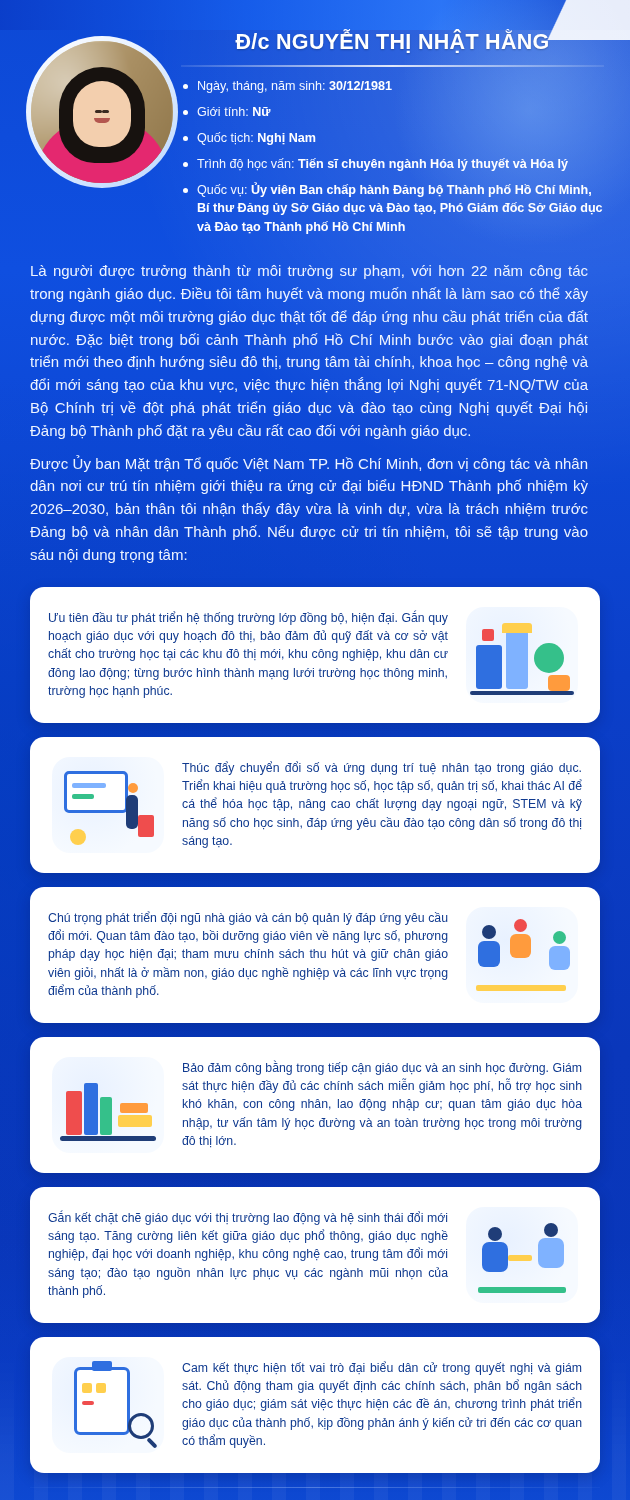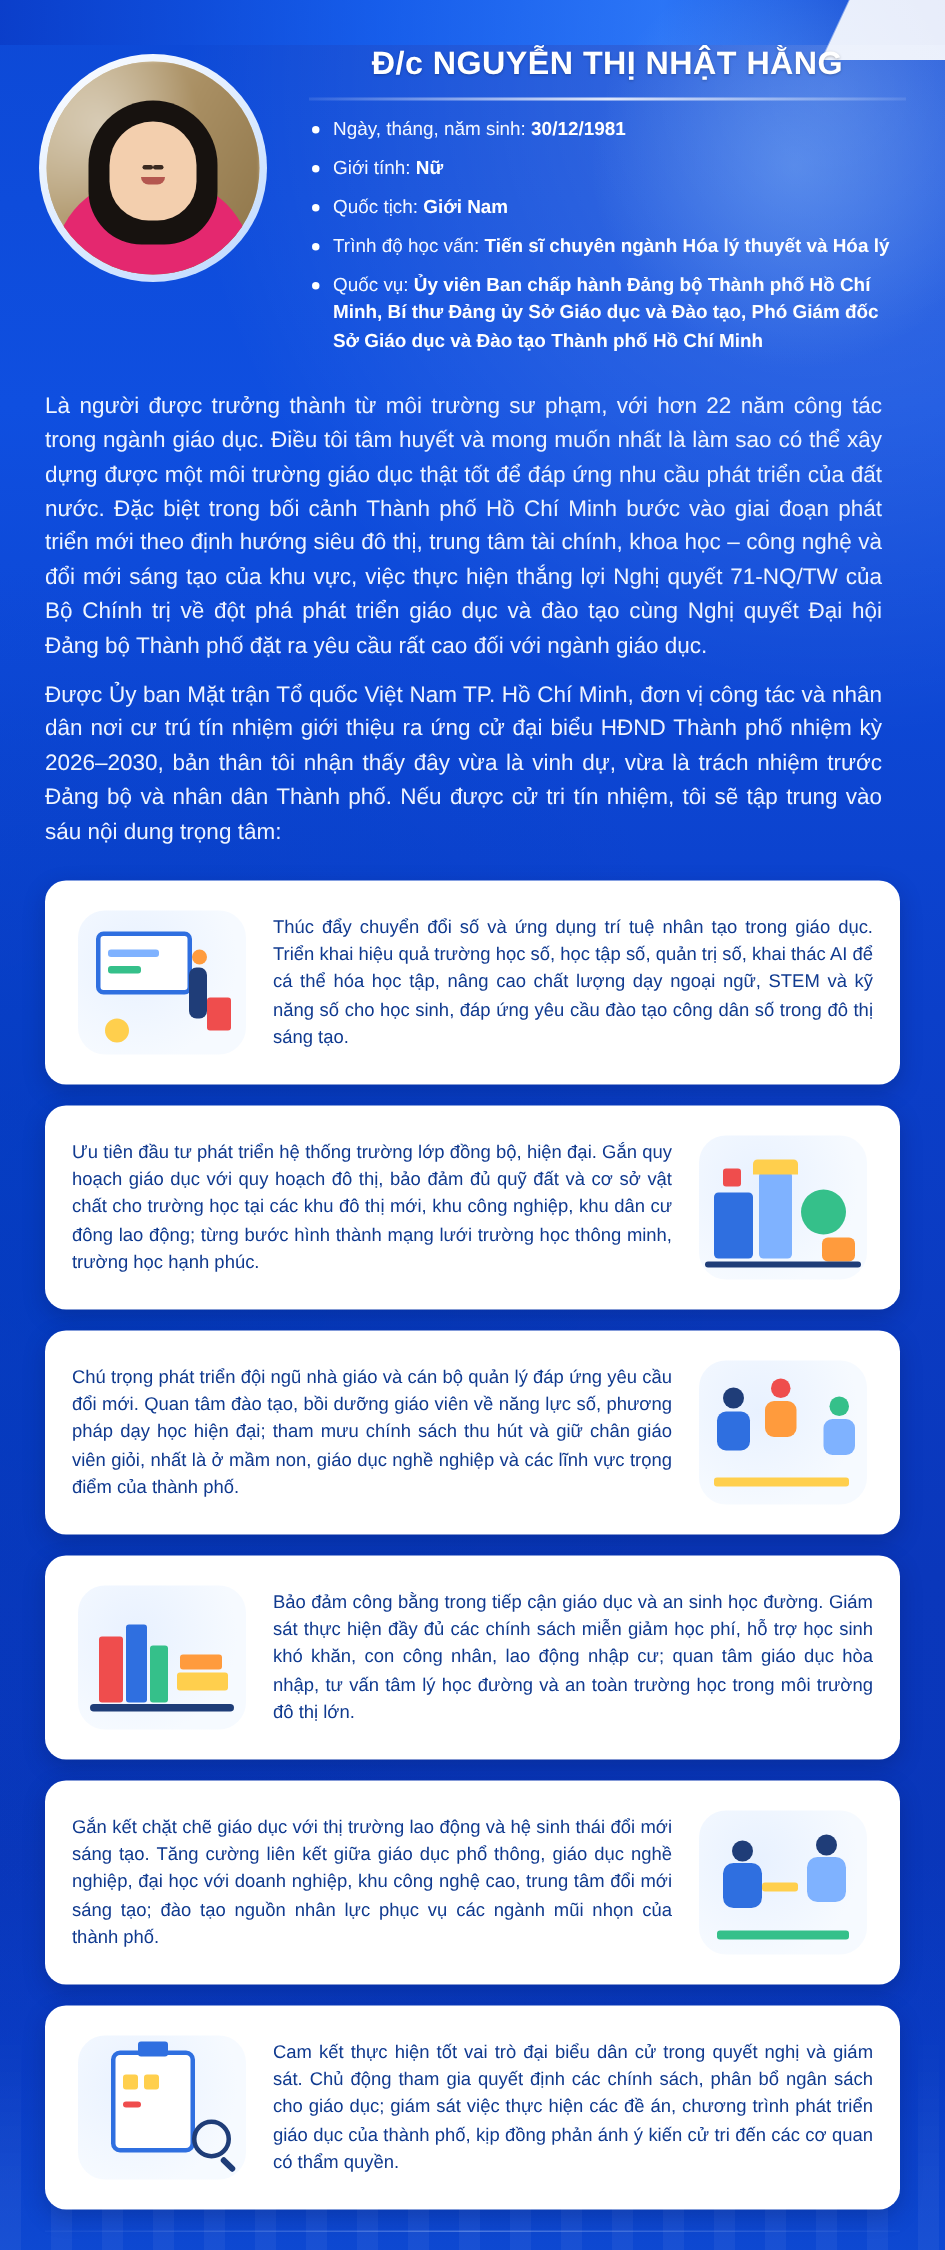--- a/index.html
+++ b/index.html
@@ -50,21 +50,21 @@
   .corner-white{
     position:absolute;right:0;top:0;width:120px;height:40px;
     background:linear-gradient(115deg, rgba(255,255,255,0) 40%, rgba(255,255,255,.9) 41%);
     pointer-events:none;
   }
 
   
   .header{
     position:relative;
     display:flex;
-    gap:28px;
+    gap:3px;
     padding:28px 26px 0 26px;
     box-sizing:border-box;
   }
   .photo-wrap{
     flex:0 0 auto;
     width:152px;height:152px;
     border-radius:50%;
     padding:5px;
     background:linear-gradient(145deg,#ffffff,#bcd8ff);
     box-sizing:border-box;
@@ -232,68 +232,68 @@
       <div class="name-rule"></div>
 
       <ul class="facts">
         <li>
           <span>Ngày, tháng, năm sinh: </span><b>30/12/1981</b>
         </li>
         <li>
           <span>Giới tính: </span><b>Nữ</b>
         </li>
         <li>
-          <span>Quốc tịch: </span><b>Giới Nam</b>
+          <span>Quốc tịch: </span><b>Nghị Nam</b>
         </li>
         <li>
           <span>Trình độ học vấn: </span><b>Tiến sĩ chuyên ngành Hóa lý thuyết và Hóa lý</b>
         </li>
         <li>
           <span>Quốc vụ: </span><b>Ủy viên Ban chấp hành Đảng bộ Thành phố Hồ Chí Minh, Bí thư Đảng ủy Sở Giáo dục và Đào tạo, Phó Giám đốc Sở Giáo dục và Đào tạo Thành phố Hồ Chí Minh</b>
         </li>
       </ul>
     </div>
   </div>
 
   <div class="intro">
     <p>Là người được trưởng thành từ môi trường sư phạm, với hơn 22 năm công tác trong ngành giáo dục. Điều tôi tâm huyết và mong muốn nhất là làm sao có thể xây dựng được một môi trường giáo dục thật tốt để đáp ứng nhu cầu phát triển của đất nước. Đặc biệt trong bối cảnh Thành phố Hồ Chí Minh bước vào giai đoạn phát triển mới theo định hướng siêu đô thị, trung tâm tài chính, khoa học – công nghệ và đổi mới sáng tạo của khu vực, việc thực hiện thắng lợi Nghị quyết 71-NQ/TW của Bộ Chính trị về đột phá phát triển giáo dục và đào tạo cùng Nghị quyết Đại hội Đảng bộ Thành phố đặt ra yêu cầu rất cao đối với ngành giáo dục.</p>
     <p>Được Ủy ban Mặt trận Tổ quốc Việt Nam TP. Hồ Chí Minh, đơn vị công tác và nhân dân nơi cư trú tín nhiệm giới thiệu ra ứng cử đại biểu HĐND Thành phố nhiệm kỳ 2026–2030, bản thân tôi nhận thấy đây vừa là vinh dự, vừa là trách nhiệm trước Đảng bộ và nhân dân Thành phố. Nếu được cử tri tín nhiệm, tôi sẽ tập trung vào sáu nội dung trọng tâm:</p>
   </div>
 
   <div class="cards">
+
+    <div class="card">
+      <div class="text">Ưu tiên đầu tư phát triển hệ thống trường lớp đồng bộ, hiện đại. Gắn quy hoạch giáo dục với quy hoạch đô thị, bảo đảm đủ quỹ đất và cơ sở vật chất cho trường học tại các khu đô thị mới, khu công nghiệp, khu dân cư đông lao động; từng bước hình thành mạng lưới trường học thông minh, trường học hạnh phúc.</div>
+      <div class="art">
+        <div class="blob"></div>
+        <div class="sh s-bldg" style="left:14px;bottom:18px;width:26px;height:44px;border-radius:3px;"></div>
+        <div class="sh s-bldg2" style="left:44px;bottom:18px;width:22px;height:58px;border-radius:3px;"></div>
+        <div class="sh s-roof" style="left:40px;bottom:74px;width:30px;height:10px;border-radius:3px 3px 0 0;"></div>
+        <div class="sh s-green round" style="right:18px;bottom:34px;width:30px;height:30px;"></div>
+        <div class="sh s-orange r4" style="right:12px;bottom:16px;width:22px;height:16px;"></div>
+        <div class="sh s-red r2" style="left:20px;bottom:66px;width:12px;height:12px;"></div>
+        <div class="sh s-dark" style="left:8px;bottom:12px;width:104px;height:4px;border-radius:2px;"></div>
+      </div>
+    </div>
 
     <div class="card reverse">
       <div class="text">Thúc đẩy chuyển đổi số và ứng dụng trí tuệ nhân tạo trong giáo dục. Triển khai hiệu quả trường học số, học tập số, quản trị số, khai thác AI để cá thể hóa học tập, nâng cao chất lượng dạy ngoại ngữ, STEM và kỹ năng số cho học sinh, đáp ứng yêu cầu đào tạo công dân số trong đô thị sáng tạo.</div>
       <div class="art">
         <div class="blob"></div>
         <div class="sh s-white" style="left:16px;top:18px;width:64px;height:42px;border-radius:5px;border:3px solid #2f6fe0;box-sizing:border-box;"></div>
         <div class="sh s-bldg2 r2" style="left:24px;top:30px;width:34px;height:5px;"></div>
         <div class="sh s-green r2" style="left:24px;top:41px;width:22px;height:5px;"></div>
         <div class="sh s-dark" style="left:78px;top:42px;width:12px;height:34px;border-radius:5px;"></div>
         <div class="sh s-orange round" style="left:80px;top:30px;width:10px;height:10px;"></div>
         <div class="sh s-roof round" style="left:22px;bottom:12px;width:16px;height:16px;"></div>
         <div class="sh s-red r2" style="right:14px;bottom:20px;width:16px;height:22px;"></div>
       </div>
     </div>
 
     <div class="card">
-      <div class="text">Ưu tiên đầu tư phát triển hệ thống trường lớp đồng bộ, hiện đại. Gắn quy hoạch giáo dục với quy hoạch đô thị, bảo đảm đủ quỹ đất và cơ sở vật chất cho trường học tại các khu đô thị mới, khu công nghiệp, khu dân cư đông lao động; từng bước hình thành mạng lưới trường học thông minh, trường học hạnh phúc.</div>
-      <div class="art">
-        <div class="blob"></div>
-        <div class="sh s-bldg" style="left:14px;bottom:18px;width:26px;height:44px;border-radius:3px;"></div>
-        <div class="sh s-bldg2" style="left:44px;bottom:18px;width:22px;height:58px;border-radius:3px;"></div>
-        <div class="sh s-roof" style="left:40px;bottom:74px;width:30px;height:10px;border-radius:3px 3px 0 0;"></div>
-        <div class="sh s-green round" style="right:18px;bottom:34px;width:30px;height:30px;"></div>
-        <div class="sh s-orange r4" style="right:12px;bottom:16px;width:22px;height:16px;"></div>
-        <div class="sh s-red r2" style="left:20px;bottom:66px;width:12px;height:12px;"></div>
-        <div class="sh s-dark" style="left:8px;bottom:12px;width:104px;height:4px;border-radius:2px;"></div>
-      </div>
-    </div>
-
-    <div class="card">
       <div class="text">Chú trọng phát triển đội ngũ nhà giáo và cán bộ quản lý đáp ứng yêu cầu đổi mới. Quan tâm đào tạo, bồi dưỡng giáo viên về năng lực số, phương pháp dạy học hiện đại; tham mưu chính sách thu hút và giữ chân giáo viên giỏi, nhất là ở mầm non, giáo dục nghề nghiệp và các lĩnh vực trọng điểm của thành phố.</div>
       <div class="art">
         <div class="blob"></div>
         <div class="sh s-dark round" style="left:20px;top:22px;width:14px;height:14px;"></div>
         <div class="sh s-bldg" style="left:16px;top:38px;width:22px;height:26px;border-radius:6px;"></div>
         <div class="sh s-red round" style="left:52px;top:16px;width:13px;height:13px;"></div>
         <div class="sh s-orange" style="left:48px;top:31px;width:21px;height:24px;border-radius:6px;"></div>
         <div class="sh s-green round" style="right:16px;top:28px;width:13px;height:13px;"></div>
         <div class="sh s-bldg2" style="right:12px;top:43px;width:21px;height:24px;border-radius:6px;"></div>
         <div class="sh s-roof r2" style="left:14px;bottom:16px;width:90px;height:6px;"></div>

